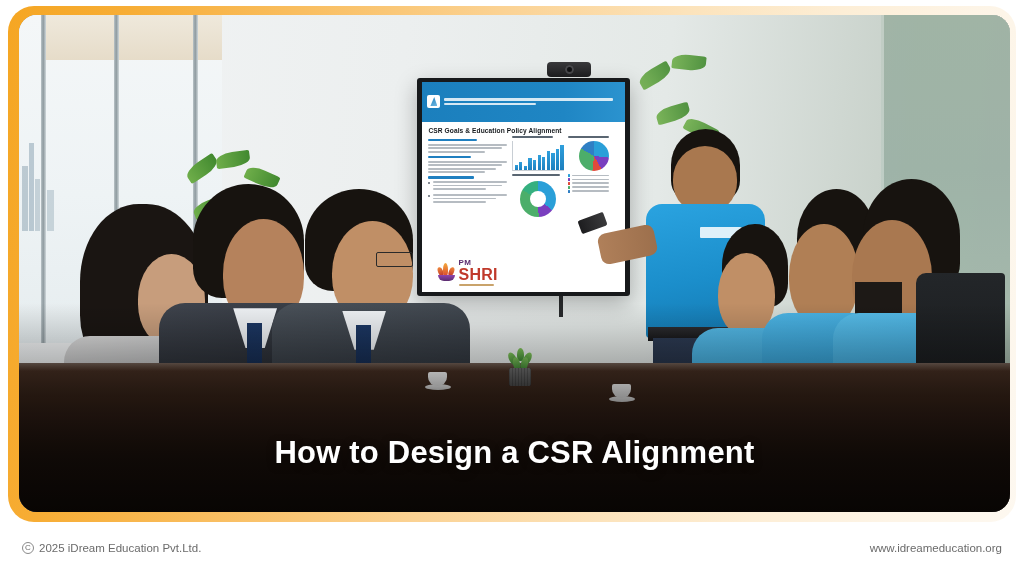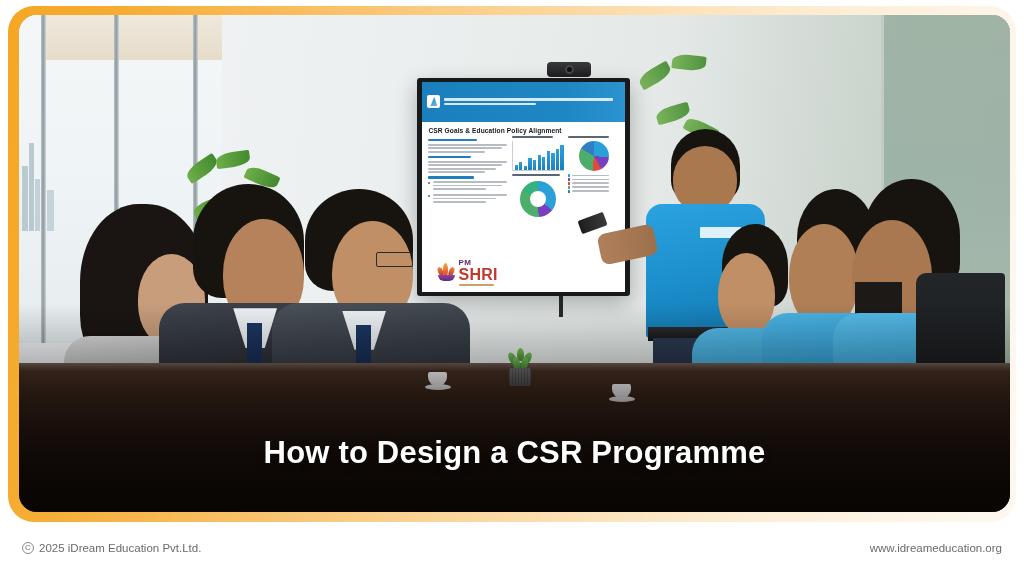--- a/index.html
+++ b/index.html
@@ -562,21 +562,21 @@
             <div class="succ-leaf" style="left:19px; top:4px;  transform:rotate(28deg);"></div>
             <div class="succ-leaf" style="left:8px;  top:9px;  transform:rotate(-14deg);"></div>
             <div class="succ-leaf" style="left:16px; top:9px;  transform:rotate(14deg);"></div>
             <div class="pot"></div>
           </div>
         </div>
 
         <div class="scrim"></div>
 
         <div class="headline">
-          <span class="l">How to Design a CSR Programme</span>
+          <span class="l">How to Design a CSR Alignment</span>
         </div>
 
       </div>
     </div>
   </div>
 
   <div class="footer">
     <div class="copy">
       <span class="c-mark">C</span>
       <span>2025 iDream Education Pvt.Ltd.</span>

